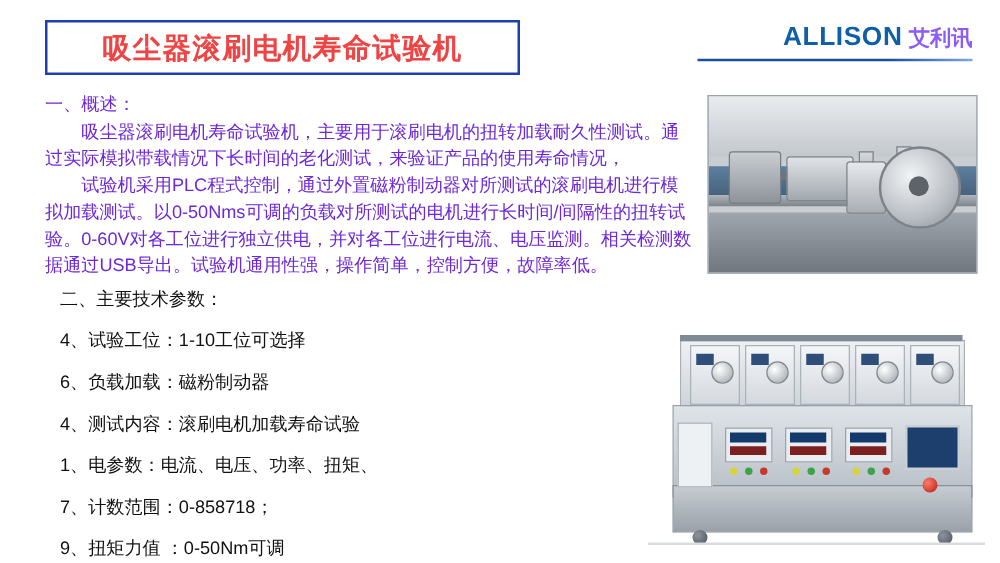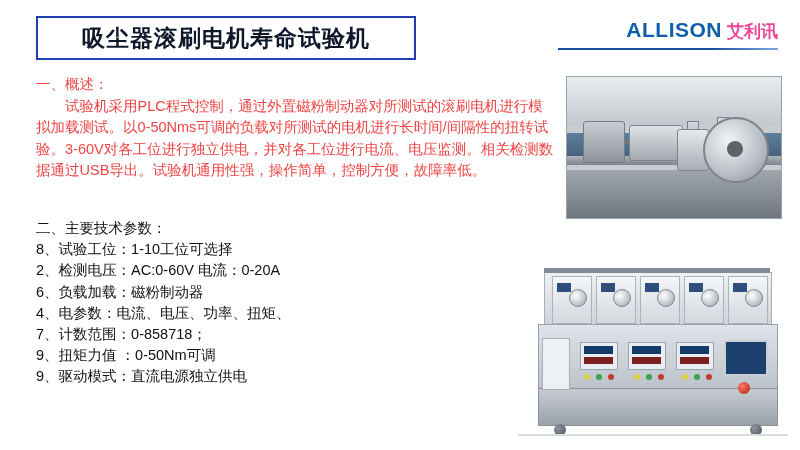--- a/index.html
+++ b/index.html
@@ -30,21 +30,21 @@
     height: 44px;
     border: 2px solid #1f3fb0;
     box-sizing: border-box;
     display: flex;
     align-items: center;
     justify-content: center;
   }
   .title-text {
     font-size: 23px;
     font-weight: bold;
-    color: #0f172a;
+    color: #ef4444;
     letter-spacing: 1px;
     white-space: nowrap;
   }
 
   
   .brand {
     position: absolute;
     right: 22px;
     top: 18px;
     width: 220px;
@@ -58,55 +58,55 @@
   }
   .brand-en {
     font-size: 21px;
     font-weight: bold;
     color: #0e5fa8;
     letter-spacing: 0.5px;
   }
   .brand-cn {
     font-size: 17px;
     font-weight: bold;
-    color: #ec4899;
+    color: #8b5cf6;
     margin-left: 5px;
   }
   .brand-underline {
     margin-top: 5px;
     height: 2px;
     background: linear-gradient(to right, #1a4fa0 0%, #1a4fa0 70%, #7fa8dd 100%);
   }
 
   
   .body-text {
     position: absolute;
     left: 36px;
     top: 74px;
     width: 520px;
-    color: #ef4444;
+    color: #6d28d9;
     font-size: 14.5px;
     line-height: 21.5px;
   }
   .body-text p {
     margin: 0;
     white-space: pre-wrap;
   }
   .indent2 { text-indent: 2em; }
 
   .spec-list {
     position: absolute;
     left: 36px;
     top: 218px;
     width: 540px;
     color: #111111;
     font-size: 14.5px;
     line-height: 21.2px;
   }
-  .spec-list p { margin: 0; }
+  .spec-list p { margin: 12px; }
 
   
   .photo1 {
     position: absolute;
     left: 566px;
     top: 76px;
     width: 216px;
     height: 143px;
     border: 1px solid #9aa3ad;
     box-sizing: border-box;
@@ -268,29 +268,30 @@
   <div class="brand">
     <div class="brand-row">
       <span class="brand-en">ALLISON</span>
       <span class="brand-cn">艾利讯</span>
     </div>
     <div class="brand-underline"></div>
   </div>
 
   <div class="body-text">
     <p>一、概述：</p>
-    <p class="indent2">试验机采用PLC程式控制，通过外置磁粉制动器对所测试的滚刷电机进行模拟加载测试。以0-50Nms可调的负载对所测试的电机进行长时间/间隔性的扭转试验。3-60V对各工位进行独立供电，并对各工位进行电流、电压监测。相关检测数据通过USB导出。试验机通用性强，操作简单，控制方便，故障率低。</p>
+    <p class="indent2">吸尘器滚刷电机寿命试验机，主要用于滚刷电机的扭转加载耐久性测试。通过实际模拟带载情况下长时间的老化测试，来验证产品的使用寿命情况，</p>
+    <p class="indent2">试验机采用PLC程式控制，通过外置磁粉制动器对所测试的滚刷电机进行模拟加载测试。以0-50Nms可调的负载对所测试的电机进行长时间/间隔性的扭转试验。0-60V对各工位进行独立供电，并对各工位进行电流、电压监测。相关检测数据通过USB导出。试验机通用性强，操作简单，控制方便，故障率低。</p>
   </div>
 
   <div class="spec-list">
     <p>二、主要技术参数：</p>
-    <p>8、试验工位：1-10工位可选择</p>
-    <p>2、检测电压：AC:0-60V   电流：0-20A</p>
+    <p>4、试验工位：1-10工位可选择</p>
     <p>6、负载加载：磁粉制动器</p>
-    <p>4、电参数：电流、电压、功率、扭矩、</p>
+    <p>4、测试内容：滚刷电机加载寿命试验</p>
+    <p>1、电参数：电流、电压、功率、扭矩、</p>
     <p>7、计数范围：0-858718；</p>
     <p>9、扭矩力值 ：0-50Nm可调</p>
     <p>9、驱动模式：直流电源独立供电</p>
 
   </div>
 
   <div class="photo1">
     <div class="p1-bgtop"></div>
     <div class="p1-blue"></div>
     <div class="p1-rail"></div>

